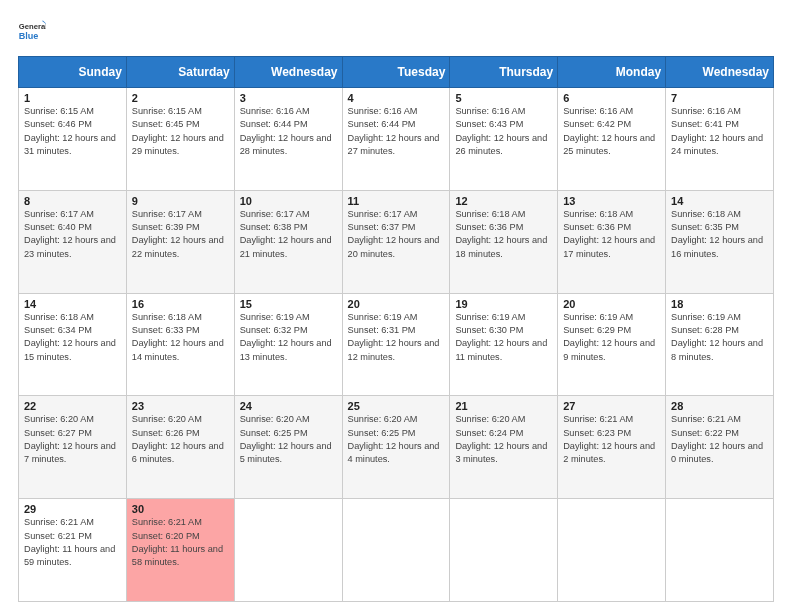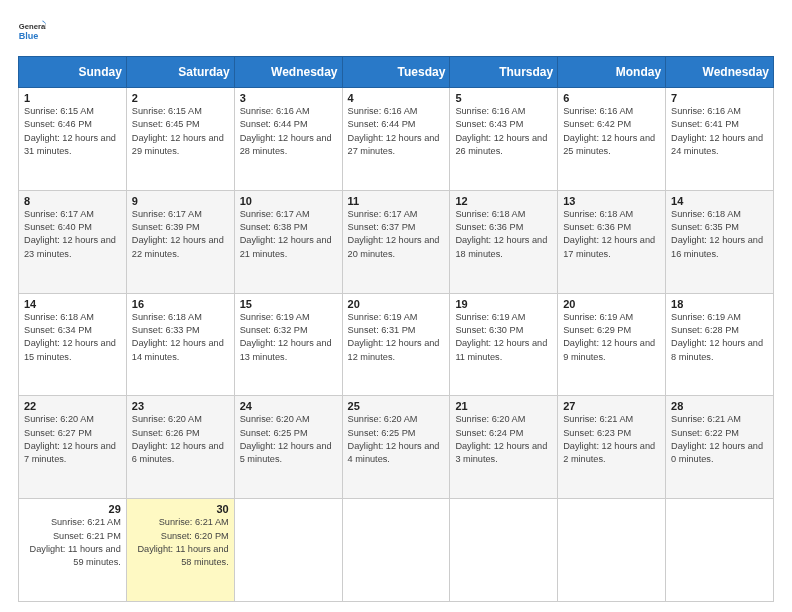--- a/index.html
+++ b/index.html
@@ -80,21 +80,20 @@
     }
     .day-detail {
       color: #444;
       line-height: 1.45;
     }
     .empty-cell {
       background: #fff !important;
     }
     .calendar tr:last-child td {
       background: #fff;
-      text-align: right;
     }
   </style>
 </head>
 <body>
 
 <div class="page">
   <div class="header">
     <div class="logo">
       <svg class="logo-icon" viewBox="0 0 40 40">
     <rect width="40" height="40" fill="white"></rect>
@@ -153,21 +152,21 @@
           <td><span class="day-num">22</span><span class="day-detail">Sunrise: 6:20 AM<br>Sunset: 6:27 PM<br>Daylight: 12 hours and 7 minutes.</span></td>
           <td><span class="day-num">23</span><span class="day-detail">Sunrise: 6:20 AM<br>Sunset: 6:26 PM<br>Daylight: 12 hours and 6 minutes.</span></td>
           <td><span class="day-num">24</span><span class="day-detail">Sunrise: 6:20 AM<br>Sunset: 6:25 PM<br>Daylight: 12 hours and 5 minutes.</span></td>
           <td><span class="day-num">25</span><span class="day-detail">Sunrise: 6:20 AM<br>Sunset: 6:25 PM<br>Daylight: 12 hours and 4 minutes.</span></td>
           <td><span class="day-num">21</span><span class="day-detail">Sunrise: 6:20 AM<br>Sunset: 6:24 PM<br>Daylight: 12 hours and 3 minutes.</span></td>
           <td><span class="day-num">27</span><span class="day-detail">Sunrise: 6:21 AM<br>Sunset: 6:23 PM<br>Daylight: 12 hours and 2 minutes.</span></td>
           <td><span class="day-num">28</span><span class="day-detail">Sunrise: 6:21 AM<br>Sunset: 6:22 PM<br>Daylight: 12 hours and 0 minutes.</span></td>
         </tr>
         <tr>
           <td style="background: rgb(255, 255, 255);"><span class="day-num">29</span><span class="day-detail">Sunrise: 6:21 AM<br>Sunset: 6:21 PM<br>Daylight: 11 hours and 59 minutes.</span></td>
-          <td style="background: #fef9c3;"><span class="day-num">30</span><span class="day-detail">Sunrise: 6:21 AM<br>Sunset: 6:20 PM<br>Daylight: 11 hours and 58 minutes.</span></td>
+          <td style="background: #fca5a5;"><span class="day-num">30</span><span class="day-detail">Sunrise: 6:21 AM<br>Sunset: 6:20 PM<br>Daylight: 11 hours and 58 minutes.</span></td>
           <td class="empty-cell" style="background: rgb(255, 255, 255);"></td>
           <td class="empty-cell" style="background: rgb(255, 255, 255);"></td>
           <td class="empty-cell" style="background: rgb(255, 255, 255);"></td>
           <td class="empty-cell" style="background: rgb(255, 255, 255);"></td>
           <td class="empty-cell" style="background: rgb(255, 255, 255);"></td>
         </tr>
       </tbody>
   </table>
 </div>
 

